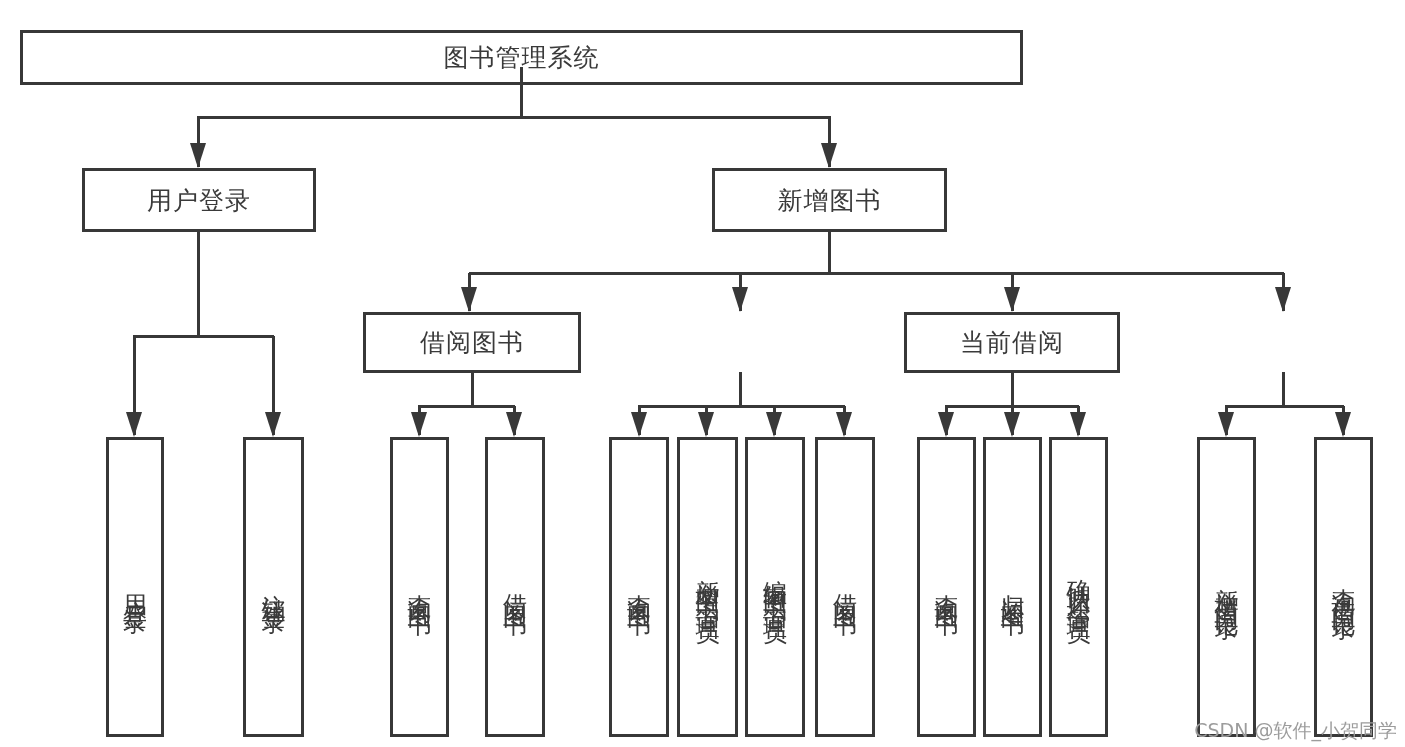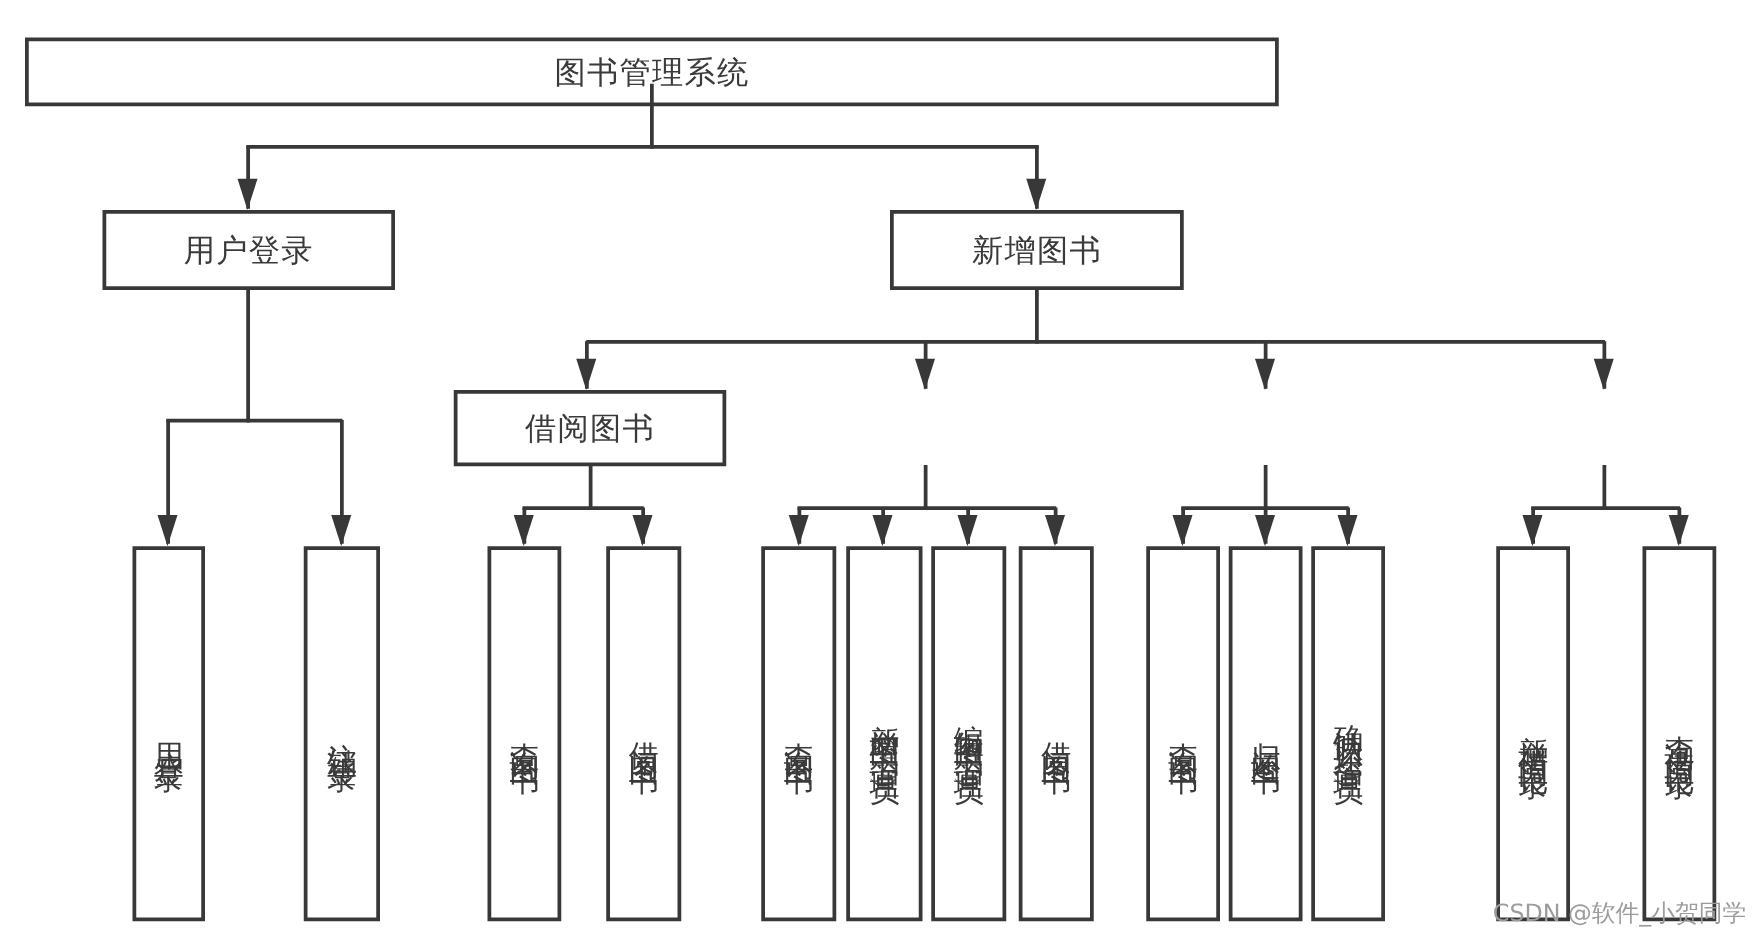--- a/index.html
+++ b/index.html
@@ -105,20 +105,21 @@
   <div class="vline" style="left:468px; top:273px; height:38px;"></div>
   <div class="arrowhead" style="left:461px; top:287px;"></div>
   <div class="vline" style="left:739px; top:273px; height:38px;"></div>
   <div class="arrowhead" style="left:732px; top:287px;"></div>
   <div class="vline" style="left:1011px; top:273px; height:38px;"></div>
   <div class="arrowhead" style="left:1004px; top:287px;"></div>
   <div class="vline" style="left:1282px; top:273px; height:38px;"></div>
   <div class="arrowhead" style="left:1275px; top:287px;"></div>
 
   <div class="hbox" style="left:363px; top:312px; width:218px; height:61px;">借阅图书</div>
+  <div class="hbox" style="left:904px; top:312px; width:216px; height:61px;">当前借阅</div>
 
   <div class="vline" style="left:471px; top:372px; height:36px;"></div>
   <div class="hline" style="left:418px; top:405px; width:97px;"></div>
   <div class="vline" style="left:418px; top:406px; height:29px;"></div>
   <div class="arrowhead" style="left:411px; top:412px;"></div>
   <div class="vline" style="left:513px; top:406px; height:29px;"></div>
   <div class="arrowhead" style="left:506px; top:412px;"></div>
 
   <div class="vline" style="left:739px; top:372px; height:36px;"></div>
   <div class="hline" style="left:638px; top:405px; width:207px;"></div>

